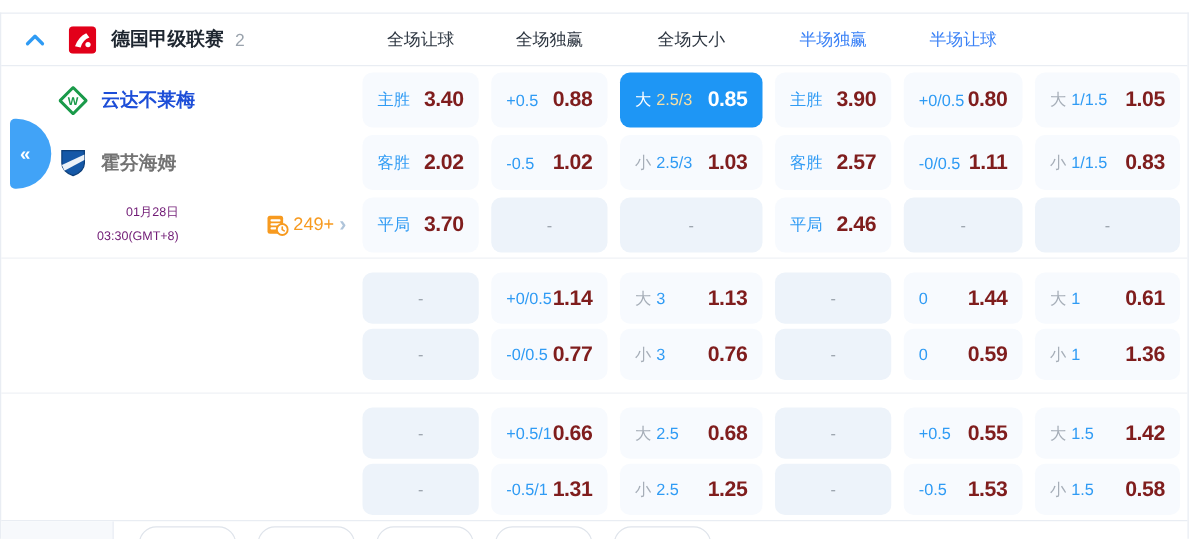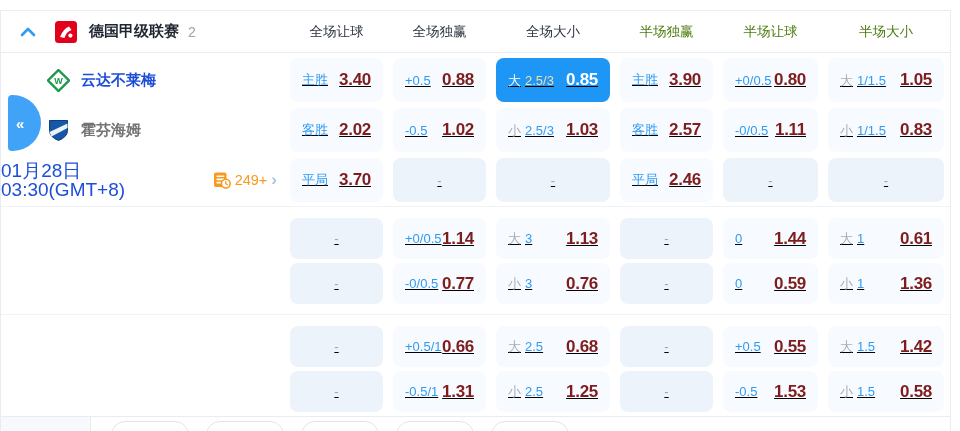--- a/index.html
+++ b/index.html
@@ -11,41 +11,41 @@
   
   .hrow { display:grid; grid-template-columns:284px 103px 103px 124px 103px 105px 126px;
           height:42px; border-bottom:1px solid #E9EDF3; }
   .league { display:flex; align-items:center; padding-left:12px; }
   .collapse-btn { width:30px; height:30px; display:flex; align-items:center; justify-content:center; cursor:pointer; }
   .league-logo { width:22px; height:22px; margin-left:12px; }
   .league-name { font-size:15px; font-weight:700; color:#1E2630; margin-left:12px; }
   .match-count { font-size:14px; color:#9AA3AD; margin-left:9px; }
   .colh { display:flex; align-items:center; justify-content:center;
           font-size:13.5px; color:#2C3540; }
-  .colh.half { color:#4d7c0f; }
+  .colh.half { color:#3b82f6; }
 
   
   .group { display:flex; }
   .g2, .g3 { border-top:1px solid #EFF2F6; }
   .g1 { padding:2px 0 1px; }
   .g2 { padding:9px 0 8px; }
   .g3 { padding:9px 0 2px; }
   .info { width:284px; flex:none; display:flex; flex-direction:column; }
-  .orows { flex:1; display:flex; flex-direction:column;text-decoration:underline; }
+  .orows { flex:1; display:flex; flex-direction:column; }
   .orow { display:grid; grid-template-columns:103px 103px 124px 103px 105px 126px; }
   .g1 .orow, .g1 .irow { height:50px; }
   .g2 .orow, .g3 .orow { height:45px; }
 
   .irow { display:flex; align-items:center; }
   .team { padding-left:46px; gap:11px; }
   .team .tlogo { width:23px; height:23px; flex:none; }
   .team .tname { font-size:15px; font-weight:700; color:#1d4ed8; }
   .team.away .tname { color:#737373; }
   .meta { align-items:center; }
-  .dateblock { width:142px; text-align:left; font-size:19px; color:#1d4ed8; line-height:19px; }
+  .dateblock { width:142px; text-align:right; font-size:10px; color:#701a75; line-height:19px; }
   .markets { margin-left:auto; margin-right:8px; display:flex; align-items:center; gap:4px; cursor:pointer;text-align:center; }
   .markets .cnt { color:#F79A1F; font-size:14.5px; }
   .markets .chev { color:#AFC4DA; font-size:17px; font-weight:700; line-height:1; margin-top:-2px; }
 
   
   .cell { margin:3px 5px; border-radius:8px; background:#F7FAFE;
           display:flex; align-items:center; justify-content:space-between;
           padding:0 12px; cursor:pointer; }
   .g1 .cell { height:44px; }
   .g2 .cell, .g3 .cell { height:41px; margin:2px 5px; }
@@ -91,21 +91,20 @@
         <circle cx="15.4" cy="14.6" r="2.1" fill="#fff"></circle>
       </svg>
       <span class="league-name">德国甲级联赛</span>
       <span class="match-count">2</span>
     </div>
     <div class="colh">全场让球</div>
     <div class="colh">全场独赢</div>
     <div class="colh">全场大小</div>
     <div class="colh half">半场独赢</div>
     <div class="colh half">半场让球</div>
-    <div class="colh half">半场大小</div>
   </div>
 
   <div class="group g1">
     <div class="info">
       <div class="irow team home">
         <svg class="tlogo" viewBox="0 0 23 23">
           <polygon points="11.5,1 22,11.5 11.5,22 1,11.5" fill="#fff" stroke="#1A9A4A" stroke-width="2.4"></polygon>
           <text x="11.5" y="15" font-size="9" font-weight="bold" fill="#1A9A4A" text-anchor="middle" font-family="Liberation Sans, sans-serif">W</text>
         </svg>
         <span class="tname">云达不莱梅</span>

